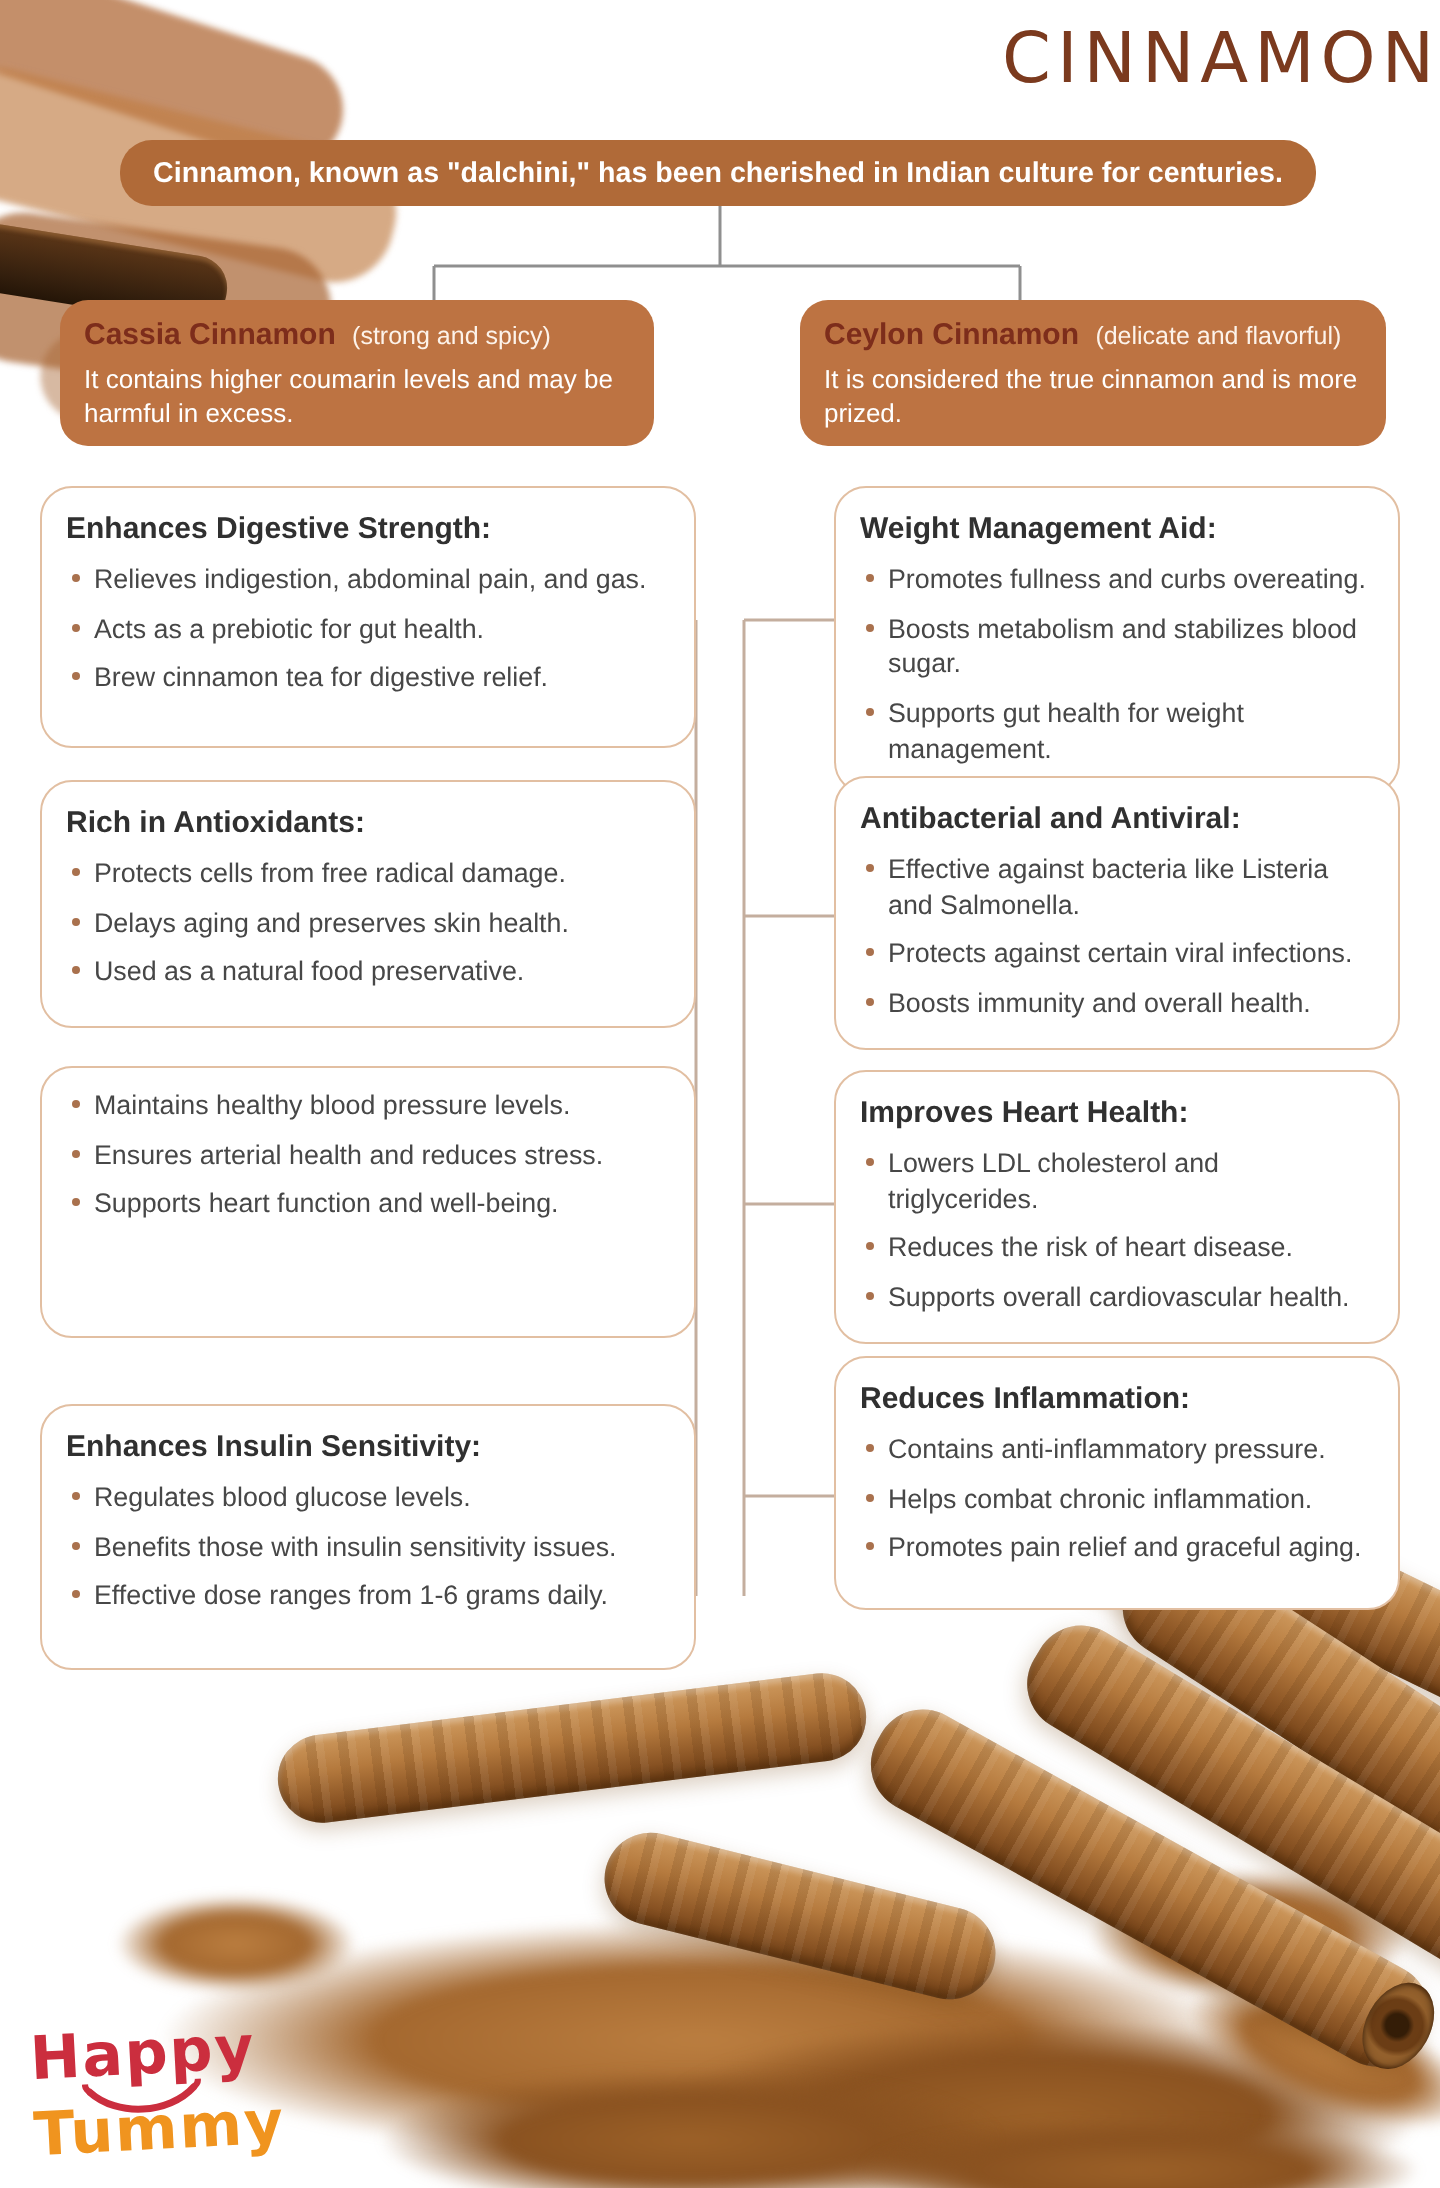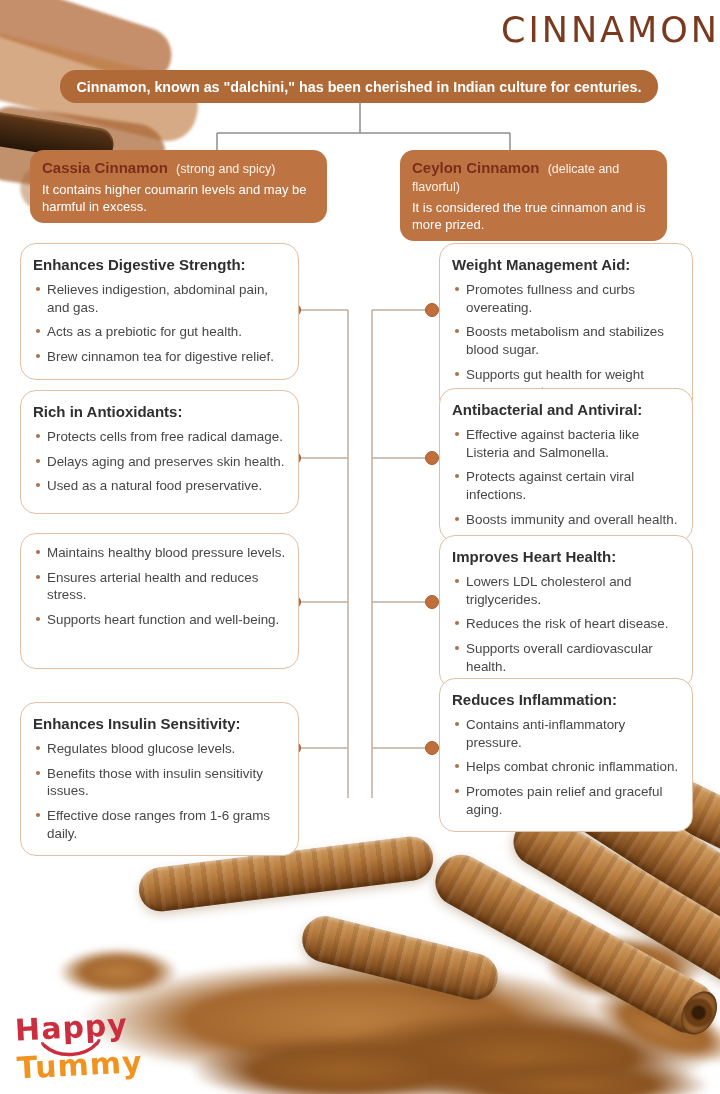--- a/index.html
+++ b/index.html
@@ -23,39 +23,39 @@
   .variety{
     position:absolute;top:150px;min-height:72px;box-sizing:border-box;
     background:#bd7342;border-radius:14px;color:#fff;text-align:left;
     padding:9px 12px 8px;z-index:4;
   }
   .variety .head{font-size:15px;line-height:1.2;margin-bottom:5px;}
   .variety .name{font-weight:bold;color:#7d2d1b;}
   .variety .tag{font-size:12.5px;color:#fdf3ea;margin-left:4px;}
   .variety .desc{font-size:13px;line-height:1.28;color:#fff;}
   .variety.cassia{left:30px;width:297px;}
-  .variety.ceylon{left:400px;width:267px;}
+  .variety.ceylon{left:400px;width:293px;}
   
   .card{
     position:absolute;box-sizing:border-box;background:#fff;
     border:1.6px solid #e2bfa2;border-radius:16px;
     padding:10px 12px 6px;z-index:3;
   }
   .card h3{margin:2px 0 8px;font-size:15px;color:#303030;font-weight:bold;}
   .card ul{margin:0;padding:0 0 0 14px;list-style:none;}
   .card li{
     position:relative;font-size:13.4px;color:#474747;line-height:1.32;
     margin-bottom:7px;
   }
   .card li::before{
     content:"";position:absolute;left:-11px;top:6px;width:4px;height:4px;
     border-radius:50%;background:#a9714d;
   }
-  .col-left{left:20px;width:279px;}
-  .col-right{left:439px;width:254px;}
+  .col-left{left:20px;width:328px;}
+  .col-right{left:417px;width:283px;}
   .l0{top:243px;min-height:131px;} .l1{top:390px;min-height:124px;}
   .l2{top:533px;min-height:136px;} .l3{top:702px;min-height:133px;}
   .r0{top:243px;min-height:150px;} .r1{top:388px;min-height:130px;}
   .r2{top:535px;min-height:131px;} .r3{top:678px;min-height:127px;}
   
   .connectors{position:absolute;left:0;top:0;z-index:1;}
   
   .photo{position:absolute;inset:0;z-index:2;pointer-events:none;}
   .stick{
     position:absolute;border-radius:24px;

